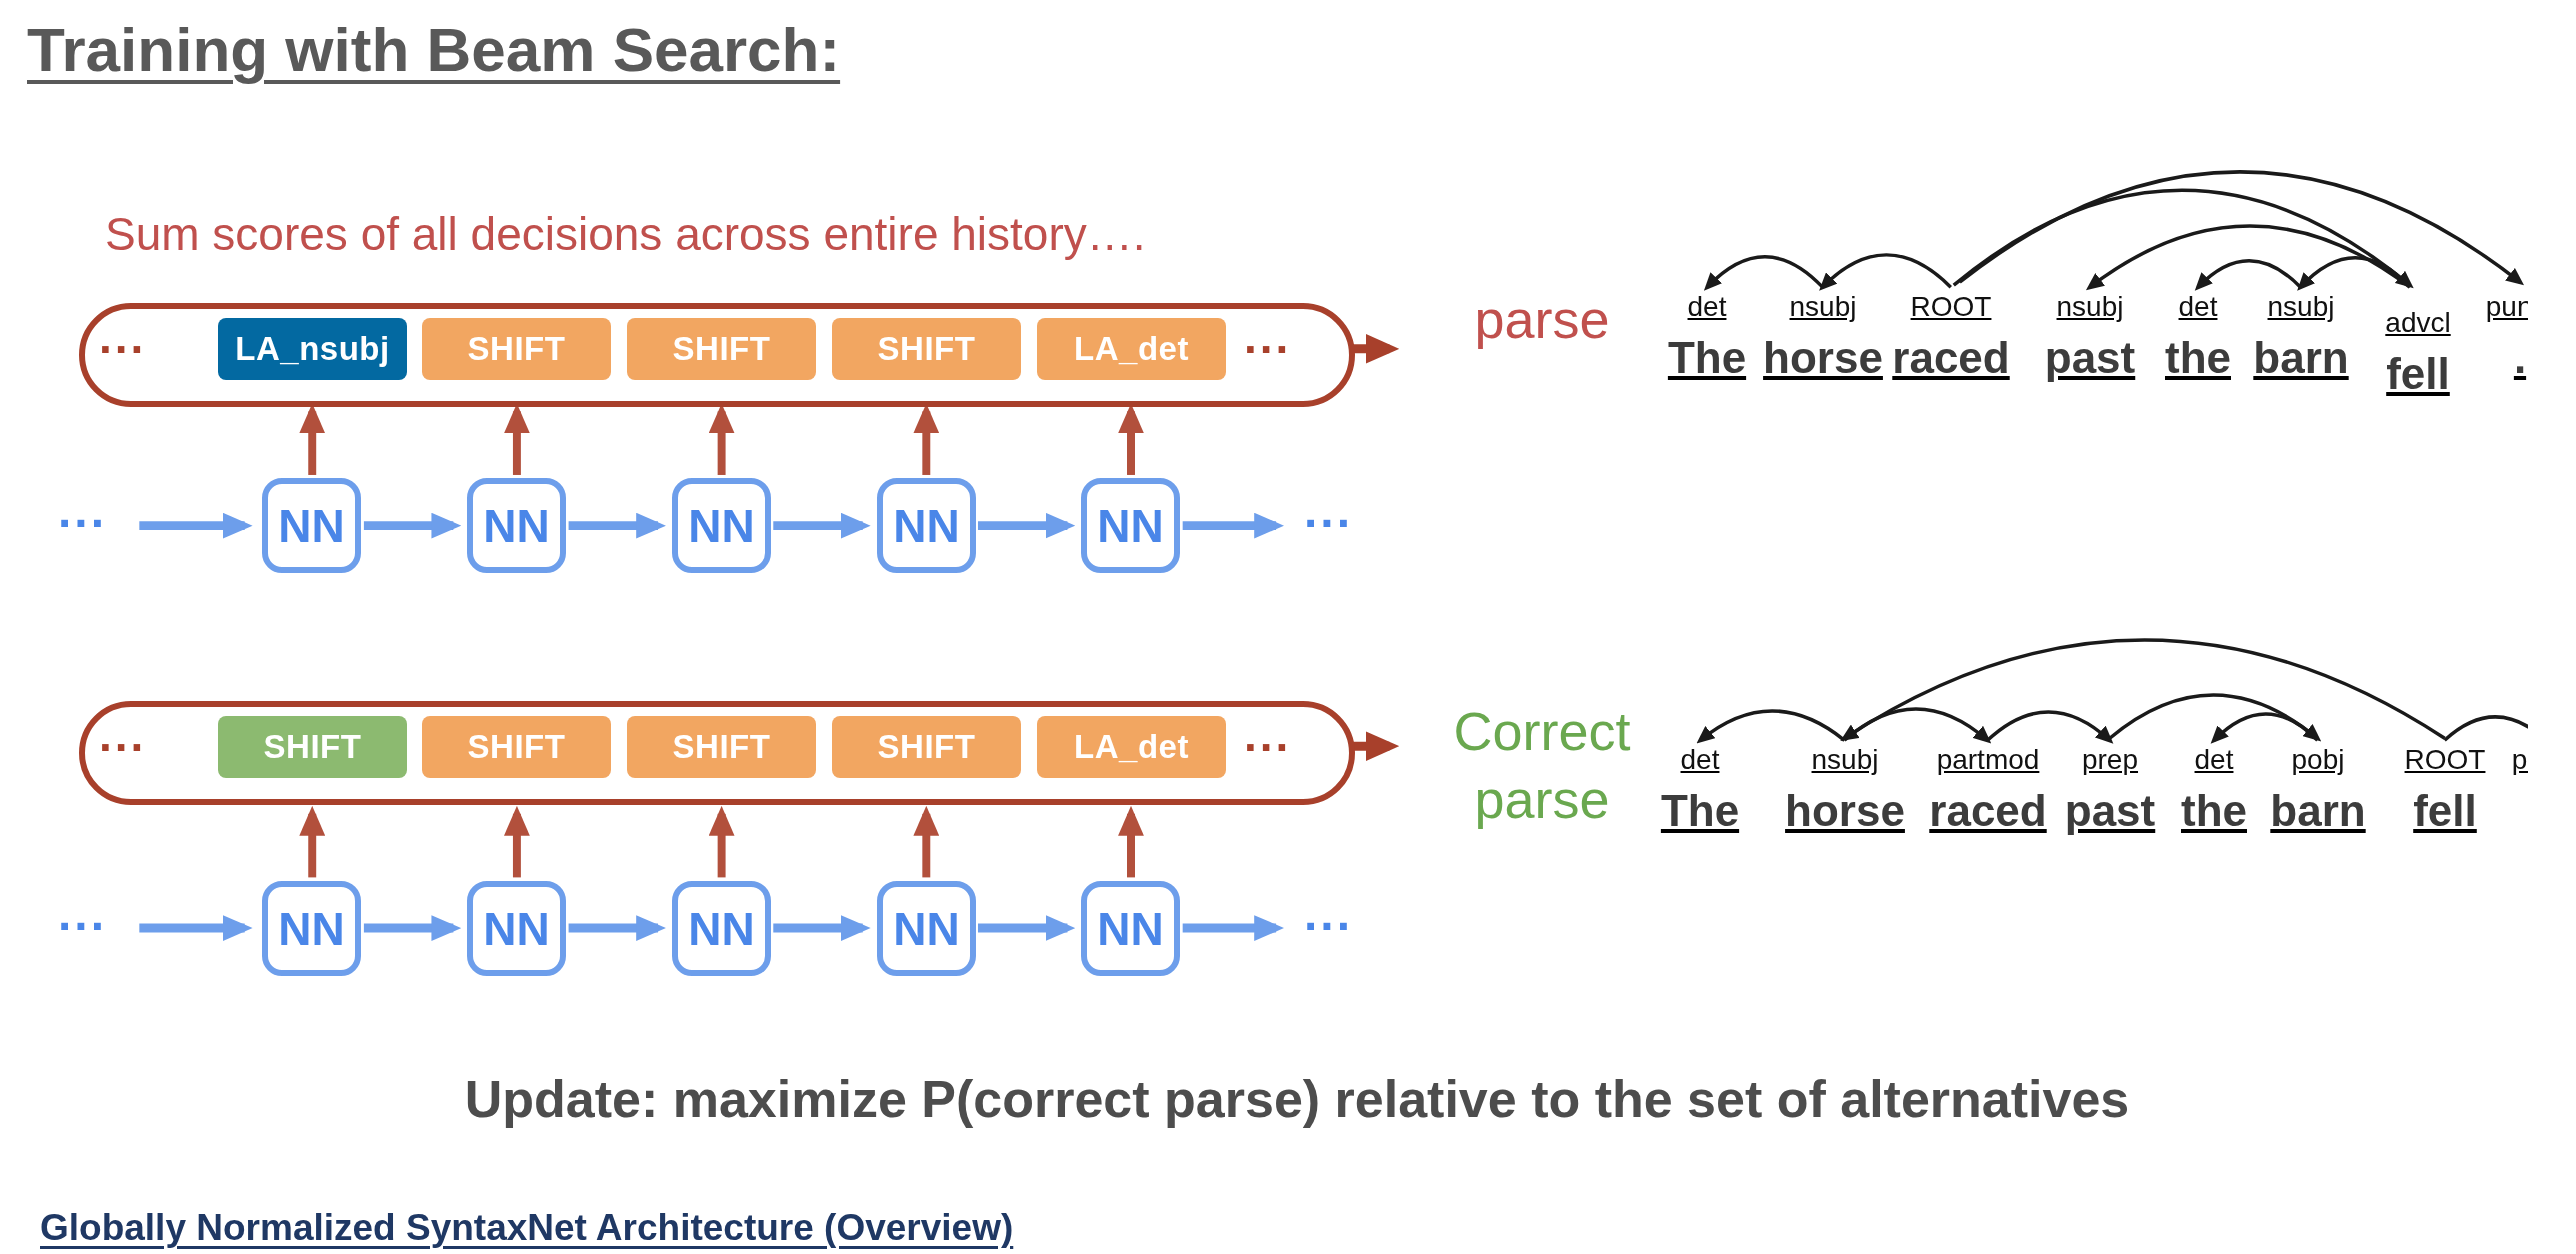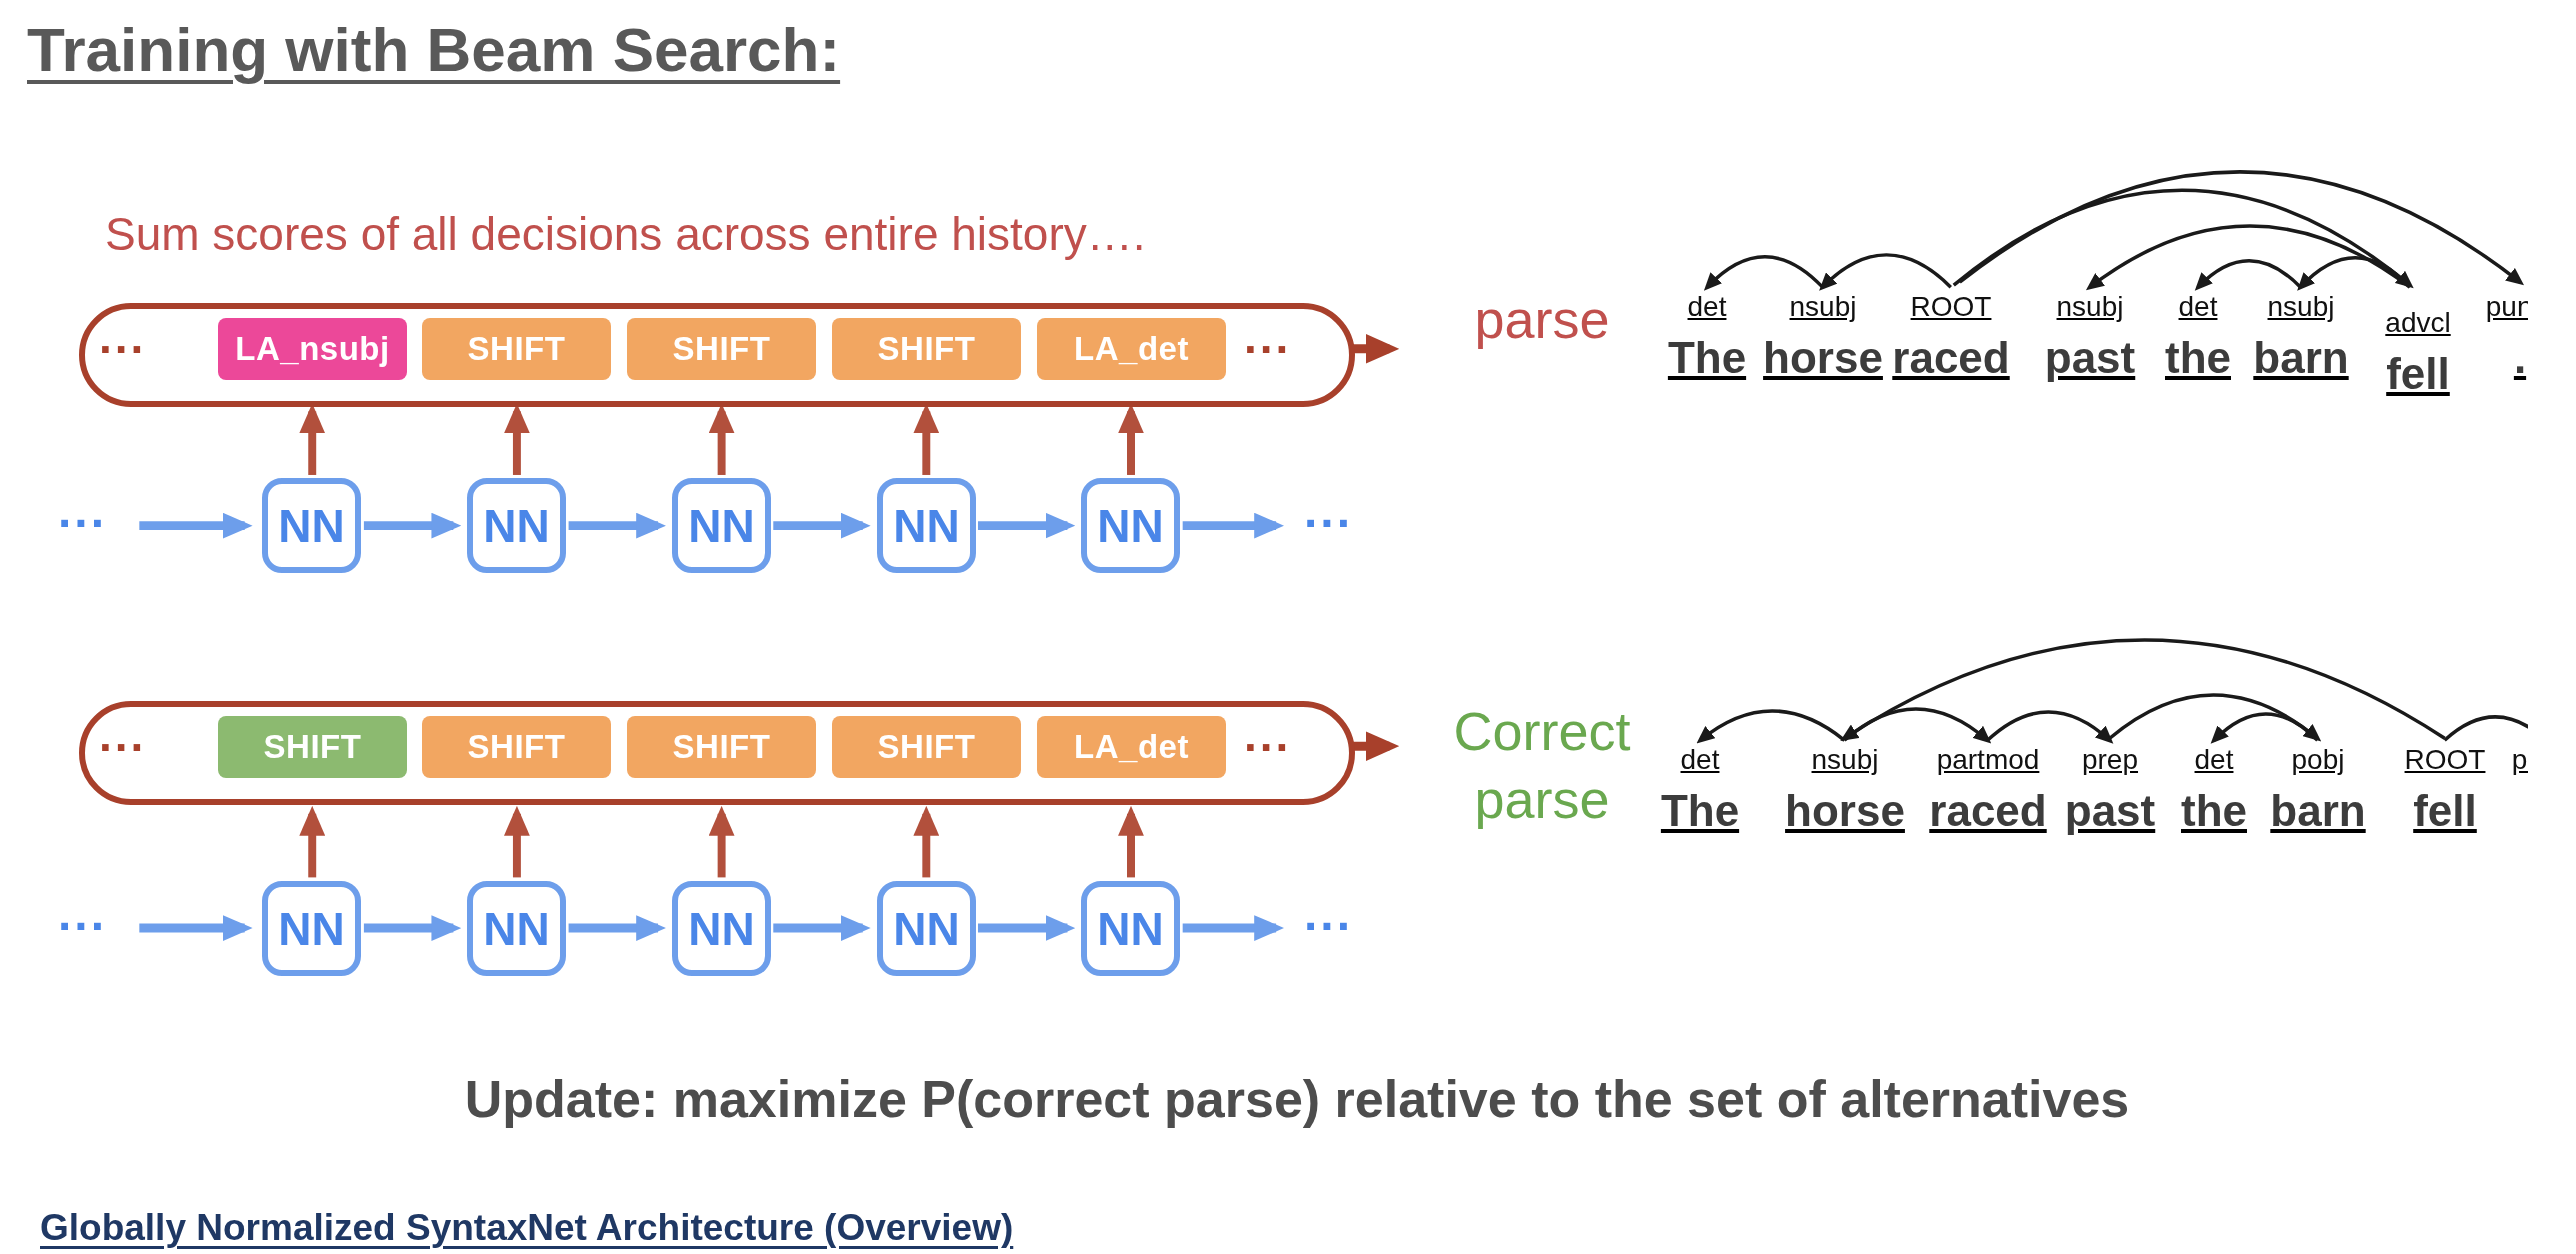--- a/index.html
+++ b/index.html
@@ -4,21 +4,21 @@
 <style>
   html,body{margin:0;padding:0;background:#fff;}
   .stage{position:relative;width:2528px;height:1254px;background:#ffffff;
          font-family:"Liberation Sans",sans-serif;overflow:hidden;}
   .title{position:absolute;left:27px;top:14px;font-size:62px;font-weight:bold;color:#595959;
          text-decoration:underline;text-decoration-thickness:4px;text-underline-offset:9px;}
   .caption{position:absolute;left:105px;top:207px;font-size:46px;color:#c0504d;}
   .pill{position:absolute;width:1264px;height:92px;border:6px solid #a8402b;border-radius:54px;background:#fff;box-sizing:content-box;}
   .dbox{position:absolute;width:189px;height:62px;border-radius:8px;color:#fff;font-weight:bold;
         font-size:33px;display:flex;align-items:center;justify-content:center;letter-spacing:0.5px;}
-  .salmon{background:#ec4899;}
+  .salmon{background:#0369a1;}
   .orange{background:#f2a661;}
   .green{background:#8cba70;}
   .pdots{position:absolute;font-size:46px;font-weight:bold;color:#a8402b;letter-spacing:3px;}
   .nn{position:absolute;width:99px;height:95px;border:6px solid #6d9eeb;border-radius:20px;background:#fff;
       display:flex;align-items:center;justify-content:center;font-size:46px;font-weight:bold;color:#4a86e8;box-sizing:border-box;}
   .bdots{position:absolute;font-size:48px;font-weight:bold;color:#4a86e8;letter-spacing:3px;}
   .result{position:absolute;width:298px;text-align:center;font-size:54px;line-height:1.25;}
   .result.incorrect{color:#c0504d;}
   .result.correct{color:#6aa84f;}
   .update{position:absolute;left:159px;top:1069px;width:2276px;text-align:center;

